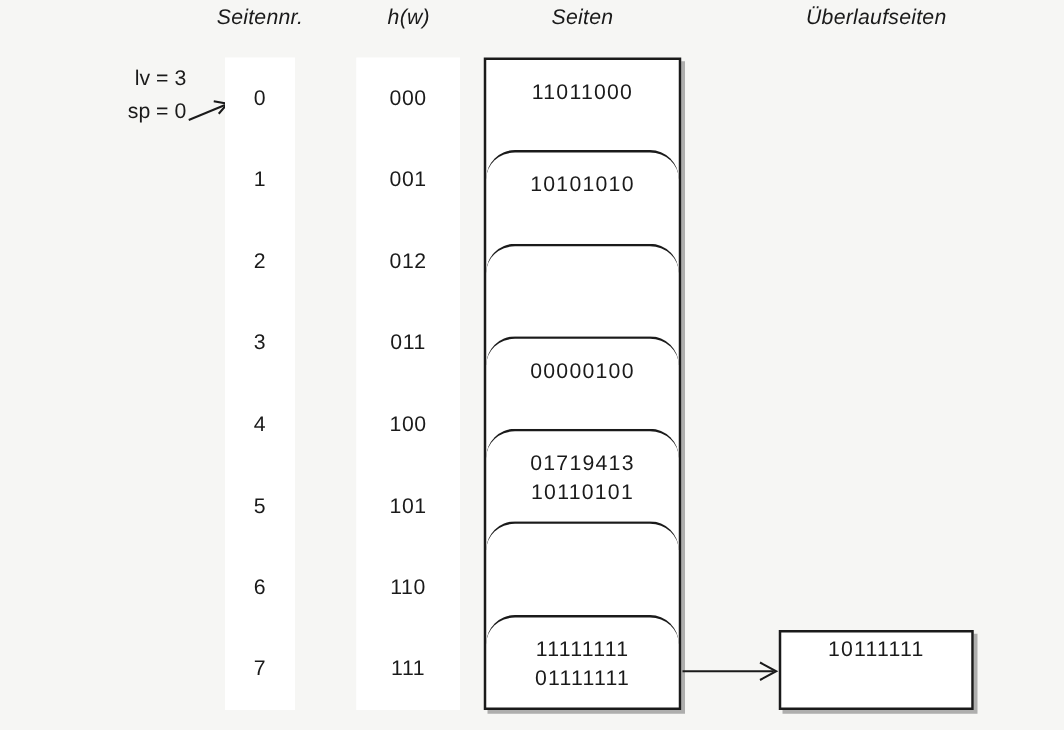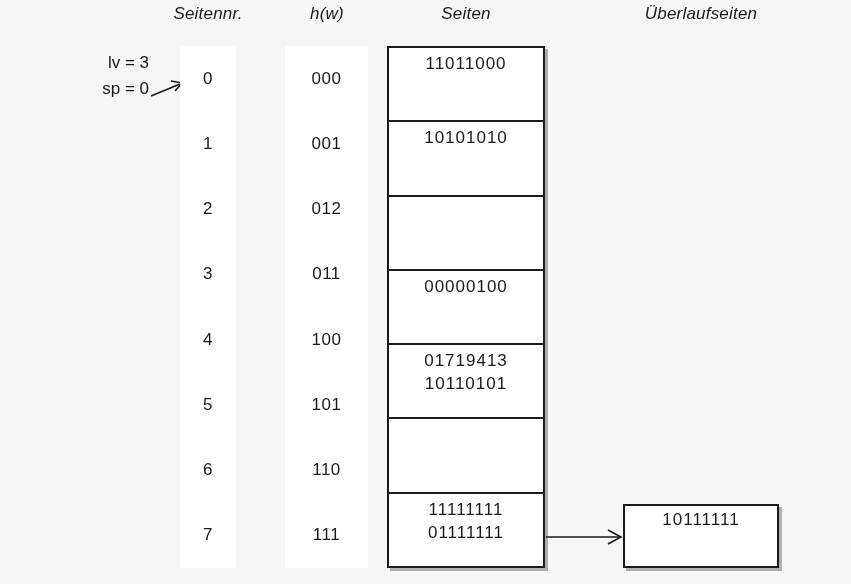--- a/index.html
+++ b/index.html
@@ -57,21 +57,22 @@
     background: #ffffff;
     border: 2px solid #1a1a1a;
     box-shadow: 3px 3px 0 rgba(40,40,40,0.35);
     display: flex;
     flex-direction: column;
   }
   .page-cell {
     flex: 1 1 0;
     border-top: 2px solid #1a1a1a;
     text-align: center;
-    padding-top: 4px;
+    padding-top: 14px;
+    border-radius: 23px;
   }
   .page-cell:first-child { border-top: none; }
   .bin {
     font-size: 17px;
     line-height: 23px;
     letter-spacing: 1px;
     min-height: 23px;
   }
 
   .annotation {

